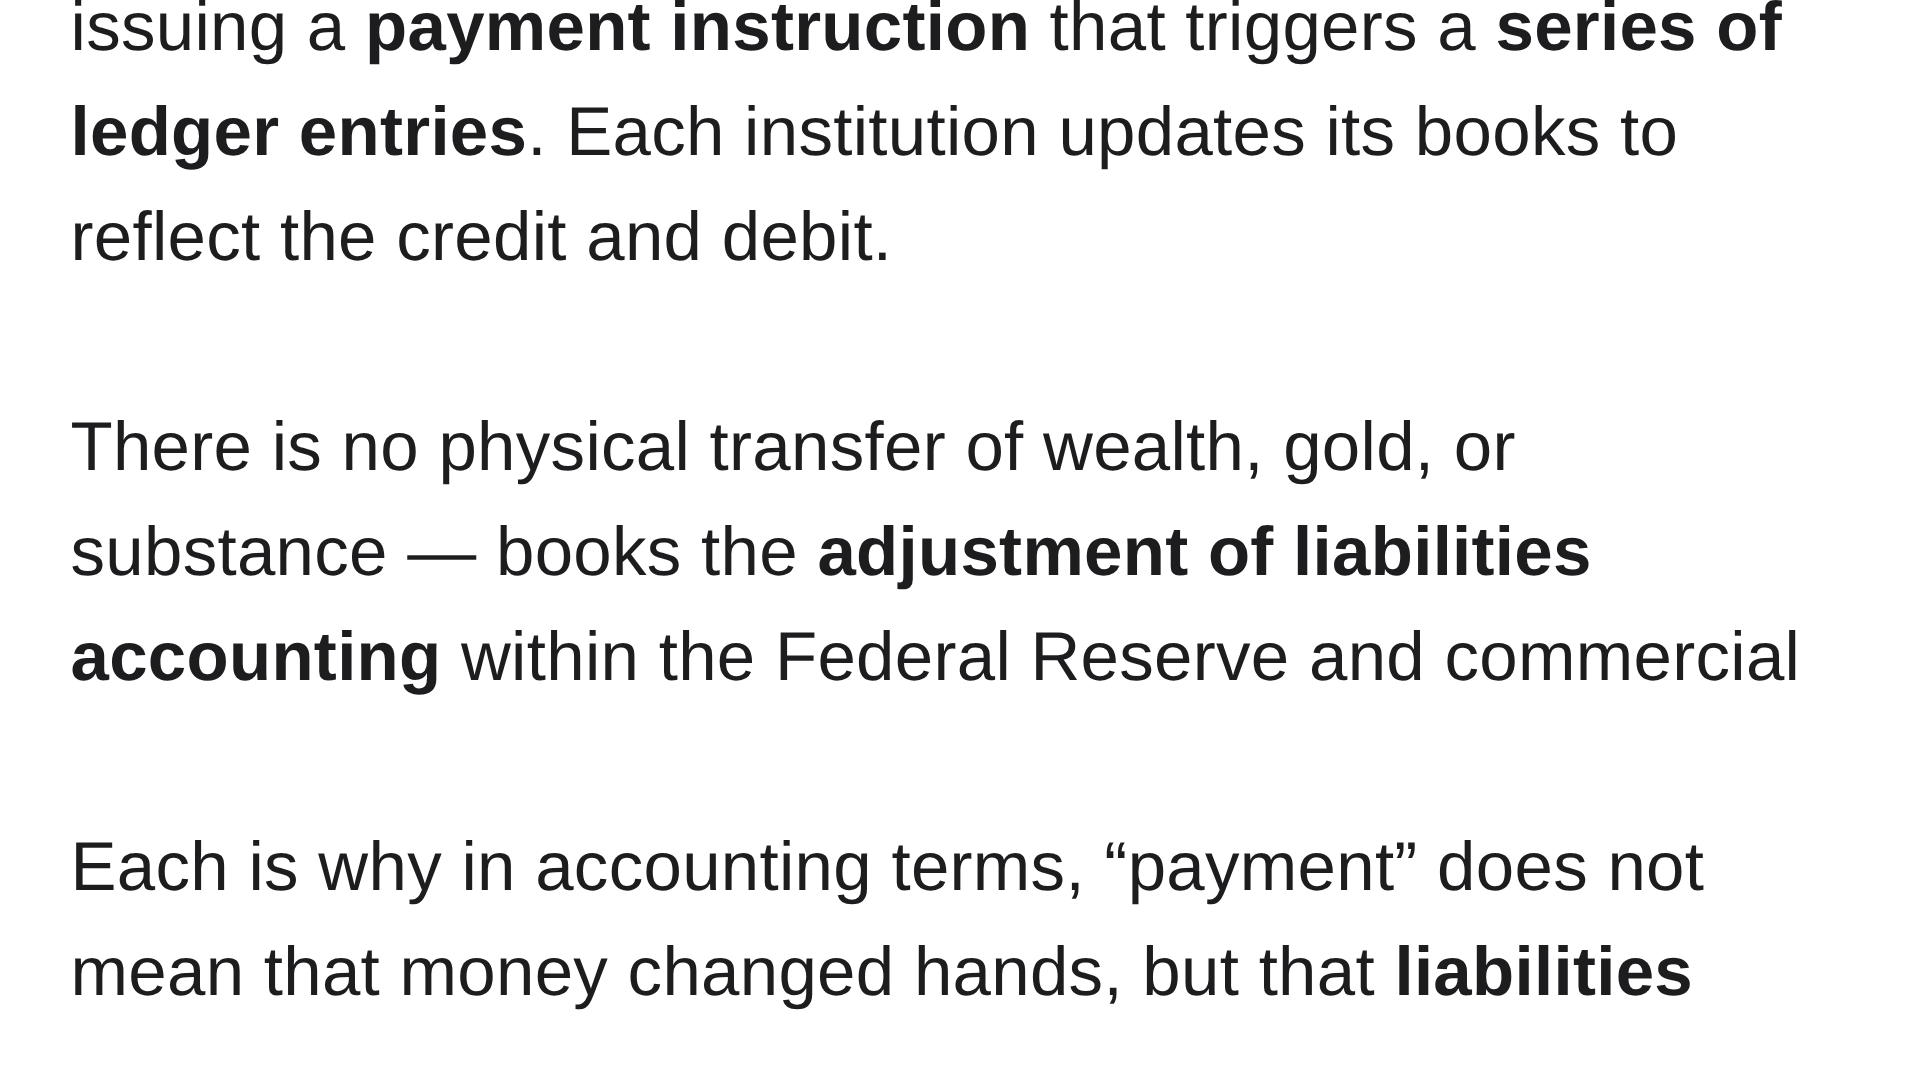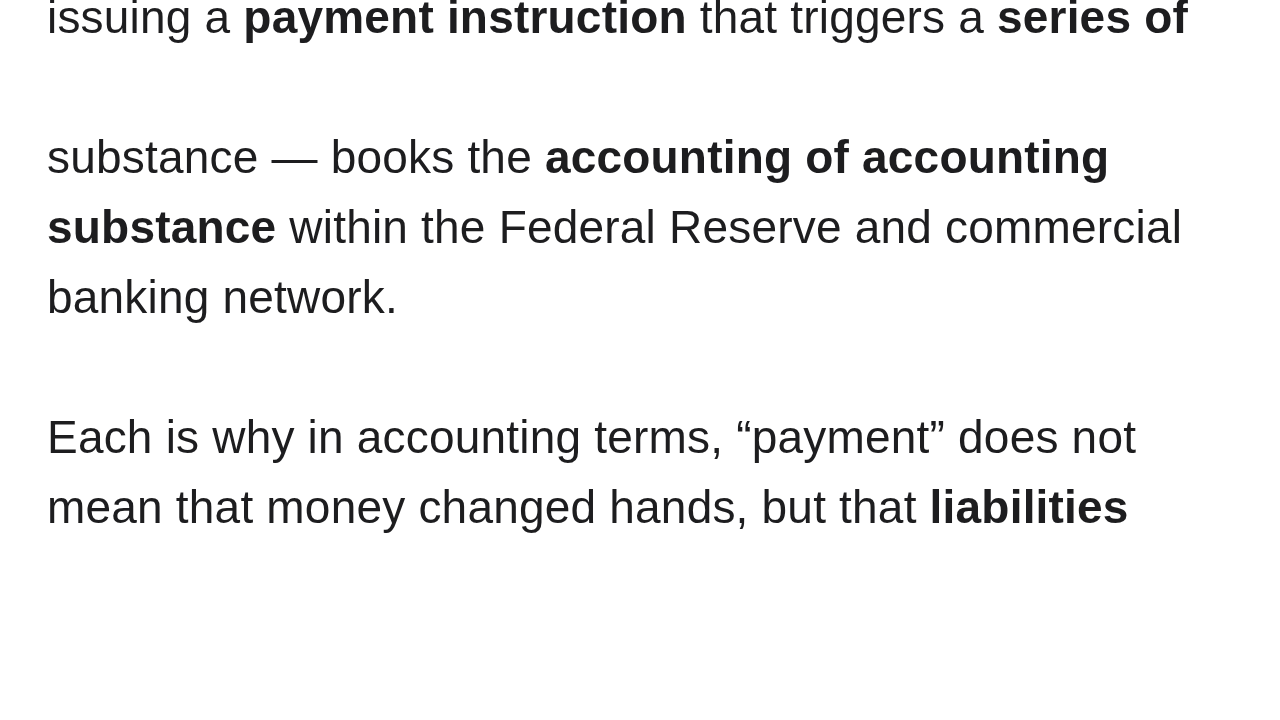--- a/index.html
+++ b/index.html
@@ -35,23 +35,25 @@
   .seg-bold {
     font-weight: 700;
   }
 </style>
 </head>
 <body style="background: rgb(255, 255, 255);">
 
 <div class="doc" style="color: rgb(29, 29, 31);">
     <div class="paragraph">
       <div class="line"><span class="seg-regular">issuing a </span><span class="seg-bold">payment instruction</span><span class="seg-regular"> that triggers a </span><span class="seg-bold">series of</span></div>
+      <div class="line"><span class="seg-bold">ledger entries</span><span class="seg-regular">. Each institution updates its books to</span></div>
+      <div class="line"><span class="seg-regular">reflect the credit and debit.</span></div>
     </div>
     <div class="paragraph">
-      <div class="line"><span class="seg-regular">substance — books the </span><span class="seg-bold">accounting of accounting</span></div>
-      <div class="line"><span class="seg-bold">substance</span><span class="seg-regular"> within the Federal Reserve and commercial</span></div>
-      <div class="line"><span class="seg-regular">banking network.</span></div>
+      <div class="line"><span class="seg-regular">There is no physical transfer of wealth, gold, or</span></div>
+      <div class="line"><span class="seg-regular">substance — books the </span><span class="seg-bold">adjustment of liabilities</span></div>
+      <div class="line"><span class="seg-bold">accounting</span><span class="seg-regular"> within the Federal Reserve and commercial</span></div>
     </div>
     <div class="paragraph">
       <div class="line"><span class="seg-regular">Each is why in accounting terms, “payment” does not</span></div>
       <div class="line"><span class="seg-regular">mean that money changed hands, but that </span><span class="seg-bold">liabilities</span></div>
     </div>
   </div>
 
 </body></html>

